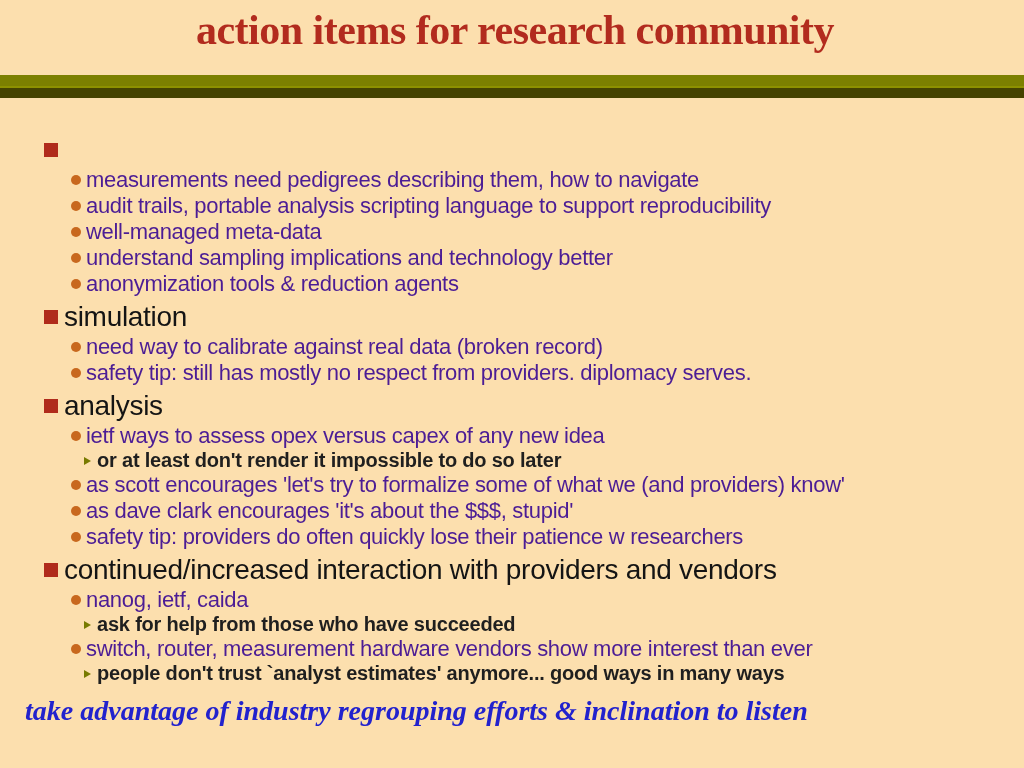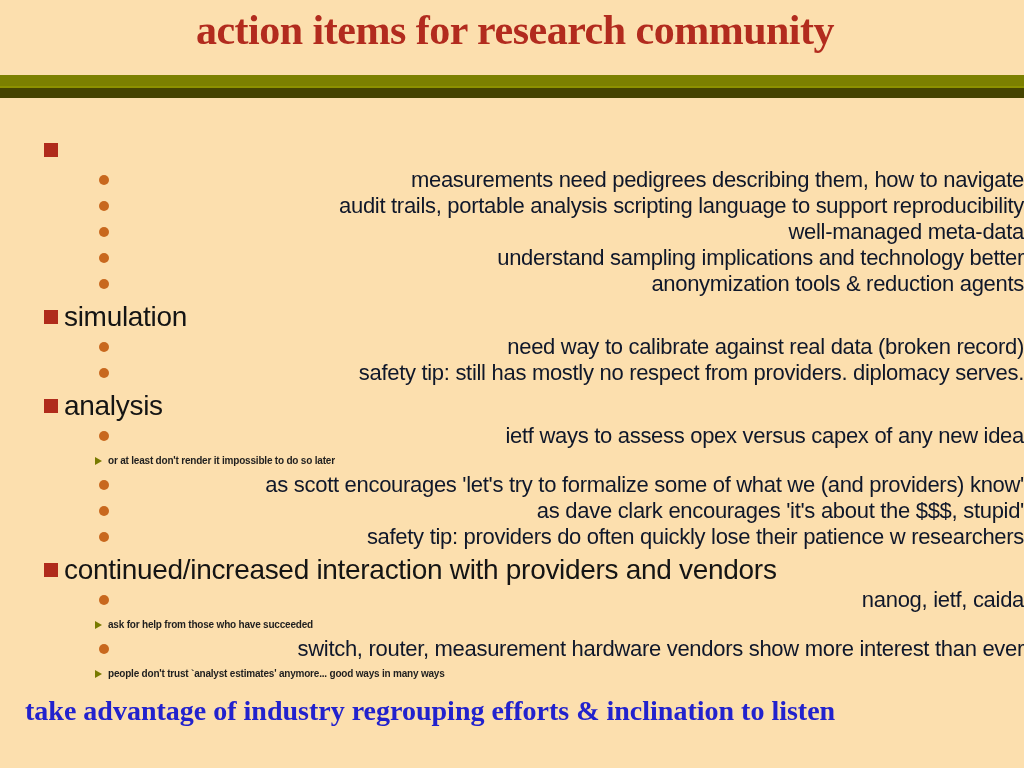--- a/index.html
+++ b/index.html
@@ -15,32 +15,32 @@
     color:#B22B1E;letter-spacing:-0.5px;white-space:nowrap;text-align:center;
   }
   .bar-olive{position:absolute;left:0;top:75px;width:1024px;height:11px;background:#7C8000;}
   .bar-olive-light{position:absolute;left:0;top:86px;width:1024px;height:2px;background:#8D9100;}
   .bar-dark{position:absolute;left:0;top:88px;width:1024px;height:10px;background:#454300;}
   .content{position:absolute;left:0;top:133px;width:1024px;}
   .row{display:flex;align-items:center;white-space:nowrap;}
   .row1{padding-left:44px;height:34px;margin-top:3px;
         font-size:28px;letter-spacing:-0.3px;color:#141414;}
   .row1.first{margin-top:0;}
-  .row2{padding-left:99px;height:26px;
-        font-size:22px;letter-spacing:-0.3px;color:#0f172a;justify-content:space-between;}
-  .row3{padding-left:63px;height:23px;
-        font-size:10px;letter-spacing:-0.2px;color:#1F1F1F;font-weight:bold;margin-left:32px;}
+  .row2{padding-left:71px;height:26px;
+        font-size:22px;letter-spacing:-0.3px;color:#4c1d95;}
+  .row3{padding-left:84px;height:23px;
+        font-size:20px;letter-spacing:-0.2px;color:#1F1F1F;font-weight:bold;}
   .sq{flex:0 0 auto;width:14px;height:14px;background:#B02B1B;margin-right:6px;}
   .dot{flex:0 0 auto;width:10px;height:10px;border-radius:50%;background:#C8681E;margin-right:5px;}
   .tri{flex:0 0 auto;width:0;height:0;margin-right:6px;
        border-left:7px solid #787A00;border-top:4px solid transparent;border-bottom:4px solid transparent;}
   .footer{
     position:absolute;left:25px;top:693px;width:990px;
     font-family:"Liberation Serif",serif;
-    font-weight:bold;font-size:28px;line-height:36px;
+    font-style:italic;font-weight:bold;font-size:28px;line-height:36px;
     color:#2222CD;white-space:nowrap;
   }
 </style>
 </head>
 <body>
 
 <div class="title">action items for research community</div>
 
 <div class="bar-olive"></div>
 <div class="bar-olive-light"></div>

